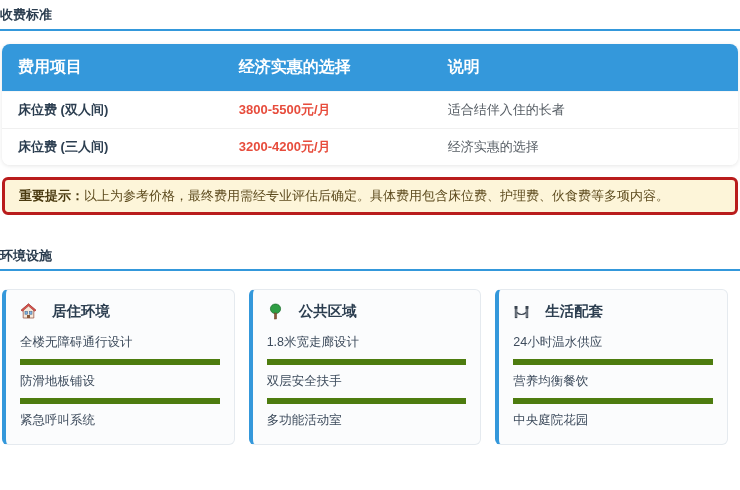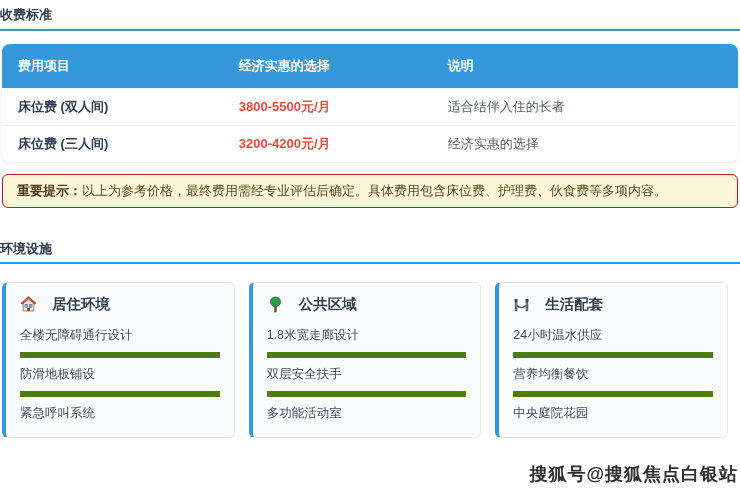--- a/index.html
+++ b/index.html
@@ -15,37 +15,37 @@
     font-size: 13px; font-weight: bold; color: #2c3e50;
     padding: 8px 0 6px 0; line-height: 1.15;
   }
   .section-rule { height: 2px; background: #3498db; border: none; }
 
   
   .fee-table-wrap { margin: 13px 2px 0 2px; border-radius: 8px; overflow: hidden;
     box-shadow: 0 1px 4px rgba(0,0,0,0.10); }
   table { width: 100%; border-collapse: collapse; table-layout: fixed; }
   thead th {
-    background: #3498db; color: #ffffff; font-size: 13px; font-weight: bold;
+    background: #3498db; color: #ffffff; font-size: 16px; font-weight: bold;
     text-align: left; padding: 13px 16px;
   }
   th.col-item, td.col-item { width: 30%; }
   th.col-price, td.col-price { width: 28.4%; }
   th.col-note, td.col-note { width: 41.6%; }
   tbody td { font-size: 13px; padding: 9px 16px; background: #fff; }
   tbody tr + tr td { border-top: 1px solid #f0f0f0; }
   tbody tr td { border-top: 1px solid #f7f7f7; }
   td.col-item { color: #2c3e50; font-weight: bold; }
   td.col-price { color: #e74c3c; font-weight: bold; }
   td.col-note { color: #555c63; }
 
   
   .notice {
     margin: 12px 2px 0 2px;
-    background: #fdf5d9; border: 1px solid #b91c1c; border-radius: 6px;
+    background: #fdf5d9; border: 3px solid #b91c1c; border-radius: 6px;
     padding: 8px 14px; font-size: 13px; color: #5c4a1d; line-height: 1.2;
   }
   .notice b { color: #4a3a10; }
 
   
   .section2 { margin-top: 26px; }
   .cards {
     margin: 18px 12px 0 2px;
     display: grid; grid-template-columns: repeat(3, 1fr); gap: 14px;
   }
@@ -173,15 +173,14 @@
       <ul>
         <li>24小时温水供应</li>
         <li>营养均衡餐饮</li>
         <li>中央庭院花园</li>
 
       </ul>
     </div>
 
   </div>
 
-  <div class="watermark">搜狐号@搜狐焦点白银站</div>
 
 </div>
 
 </body></html>

